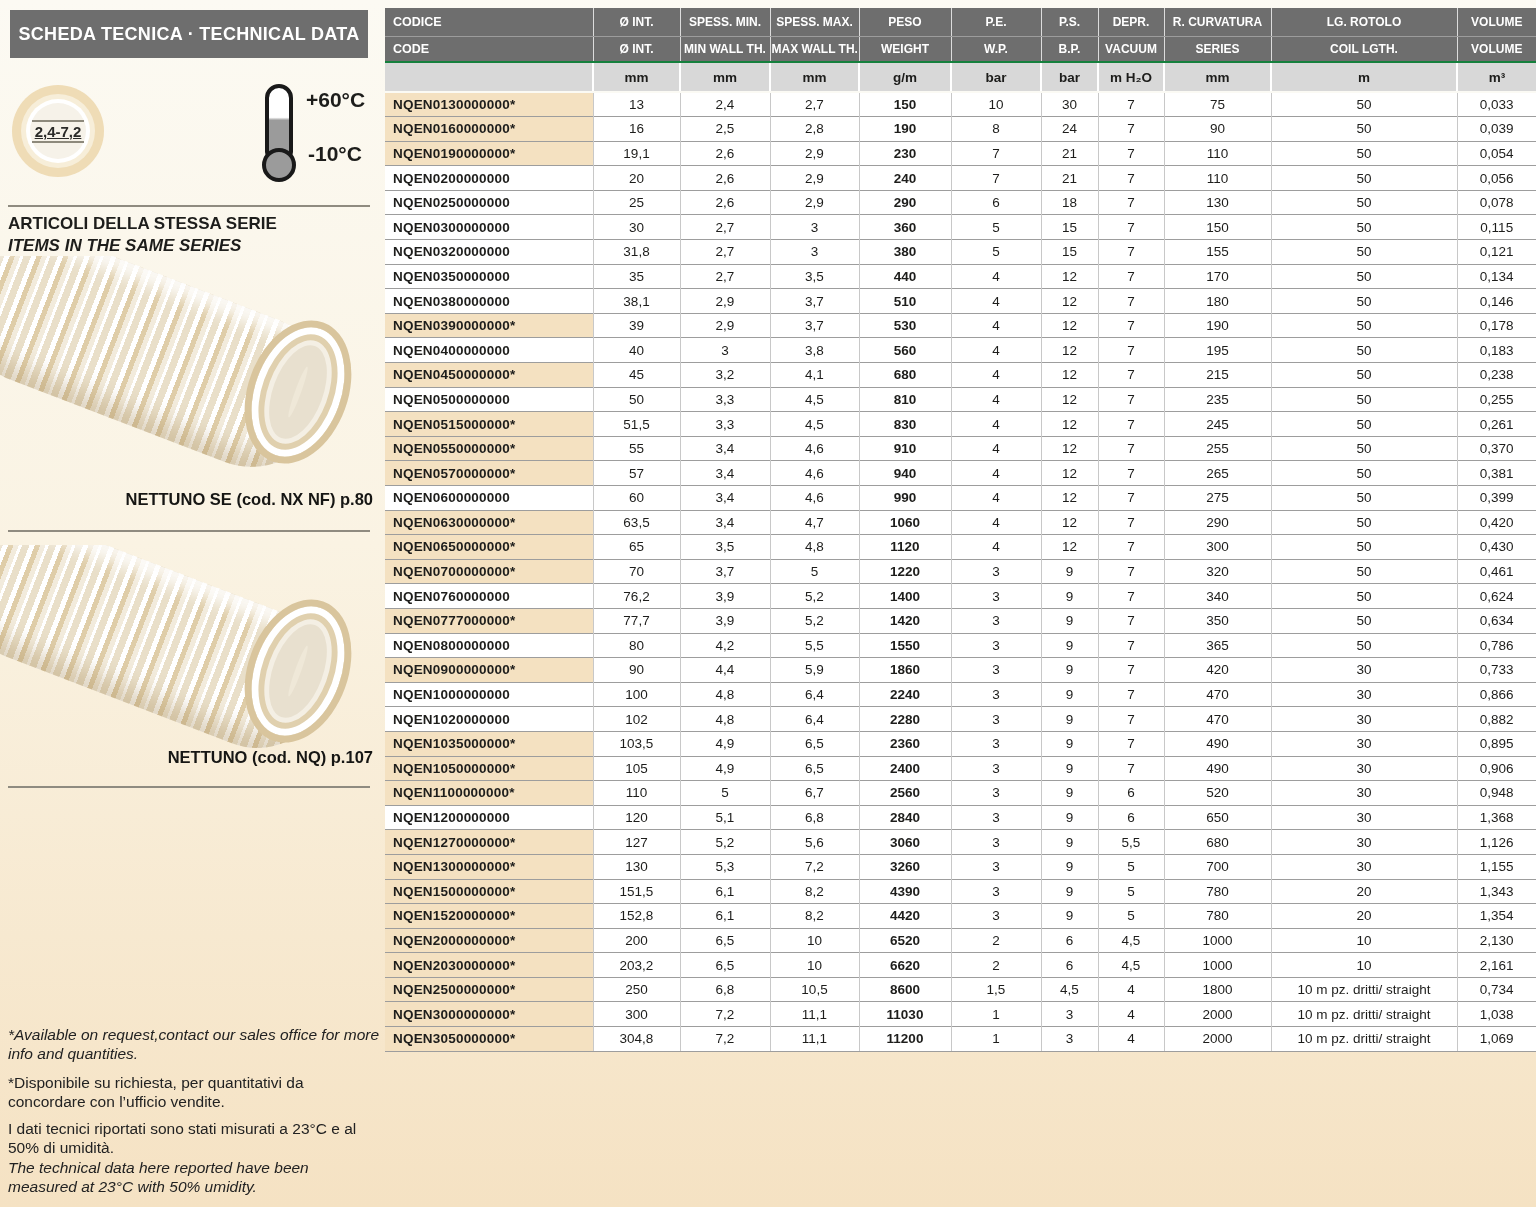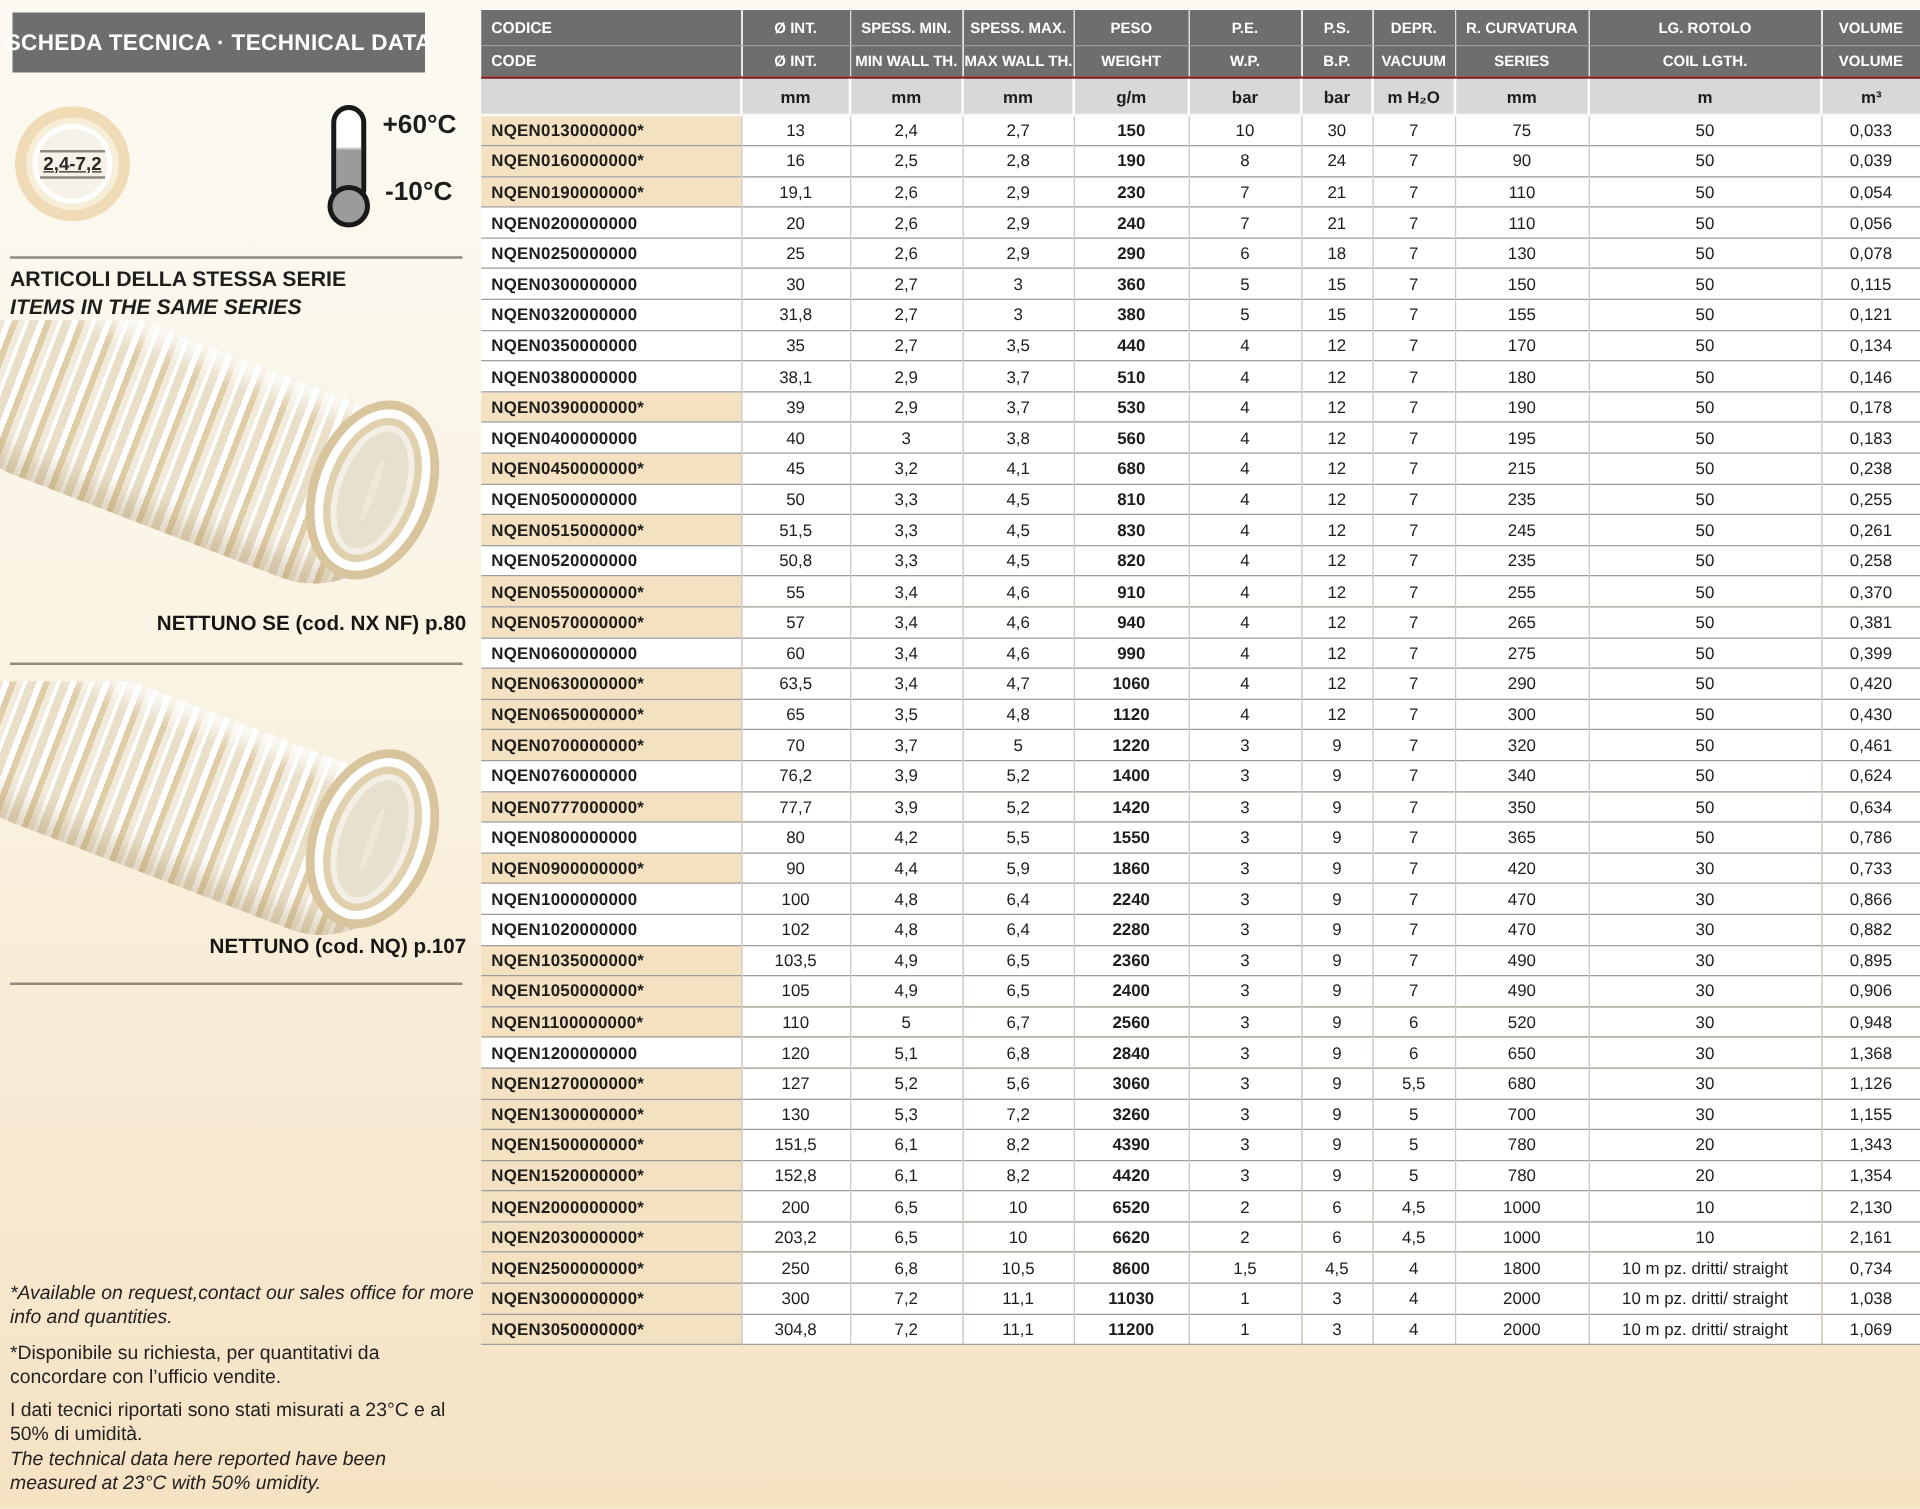--- a/index.html
+++ b/index.html
@@ -7,21 +7,21 @@
   body {
     position:relative;
     font-family:"Liberation Sans", sans-serif;
     background:linear-gradient(180deg,#fcfaf3 0%,#faf3e3 45%,#f5e2c3 100%);
     overflow:hidden;
     color:#1d1d1b;
   }
   
   .sidebar { position:absolute; left:0; top:0; width:385px; height:1207px; }
   .title-band {
-    position:absolute; left:10px; top:10px; width:330px; height:48px;
+    position:absolute; left:10px; top:10px; width:358px; height:48px;
     background:#6e6e6e; color:#ffffff; font-weight:bold; font-size:18px;
     letter-spacing:.3px; display:flex; align-items:center; justify-content:center;
     white-space:nowrap;
   }
   
   .badge { position:absolute; left:12px; top:85px; width:92px; height:92px;
     border-radius:50%; background:#efdcb6; display:flex; align-items:center; justify-content:center; }
   .badge-r2 { width:74px; height:74px; border-radius:50%; background:#f7eed9;
     display:flex; align-items:center; justify-content:center; }
   .badge-r3 { width:64px; height:64px; border-radius:50%; background:#ffffff;
@@ -75,21 +75,21 @@
   .fn-gap { margin-top:8px; }
   
   .table-area { position:absolute; left:385px; top:8px; width:1151px; }
   table { width:1151px; border-collapse:collapse; table-layout:fixed; }
   thead th { background:#6e6e6e; color:#ffffff; font-weight:bold; font-size:12px;
     text-align:center; border-left:1px solid #dcdcdc; padding:0 1px; overflow:hidden; white-space:nowrap; }
   thead tr.h1 th { height:28px; border-bottom:1px solid #9c9c9c; }
   thead tr.h2 th { height:26px; }
   thead th:first-child { text-align:left; padding-left:8px; font-size:12.5px; border-left:none; }
   thead tr.units td { background:#d8d8d8; color:#1d1d1b; font-weight:bold; font-size:13.5px;
-    text-align:center; height:30px; border-left:2px solid #ffffff; border-top:2px solid #7f1d1d;
+    text-align:center; height:30px; border-left:2px solid #ffffff; border-top:2px solid #15803d;
     border-bottom:2px solid #fbfaf4; }
   thead tr.units td:first-child { border-left:none; }
   tbody td { background:#ffffff; height:24.6px; font-size:13.5px; text-align:center;
     border-left:1px solid #c8c8c8; border-top:1px solid #9d9d9d; padding:0 2px;
     overflow:hidden; white-space:nowrap; }
   tbody tr:last-child td { border-bottom:1px solid #9d9d9d; }
   tbody td:first-child { text-align:left; padding-left:8px; font-weight:bold; border-left:none; letter-spacing:.2px; }
   tbody td:nth-child(5) { font-weight:bold; }
   tbody tr.hl td:first-child { background:#f4e1c1; }
 </style>
@@ -376,33 +376,20 @@
             <td>3,3</td>
             <td>4,5</td>
             <td>830</td>
             <td>4</td>
             <td>12</td>
             <td>7</td>
             <td>245</td>
             <td>50</td>
             <td>0,261</td>
           </tr>
-          <tr>
-            <td>NQEN0520000000</td>
-            <td>50,8</td>
-            <td>3,3</td>
-            <td>4,5</td>
-            <td>820</td>
-            <td>4</td>
-            <td>12</td>
-            <td>7</td>
-            <td>235</td>
-            <td>50</td>
-            <td>0,258</td>
-          </tr>
           <tr class="hl">
             <td>NQEN0550000000*</td>
             <td>55</td>
             <td>3,4</td>
             <td>4,6</td>
             <td>910</td>
             <td>4</td>
             <td>12</td>
             <td>7</td>
             <td>255</td>

